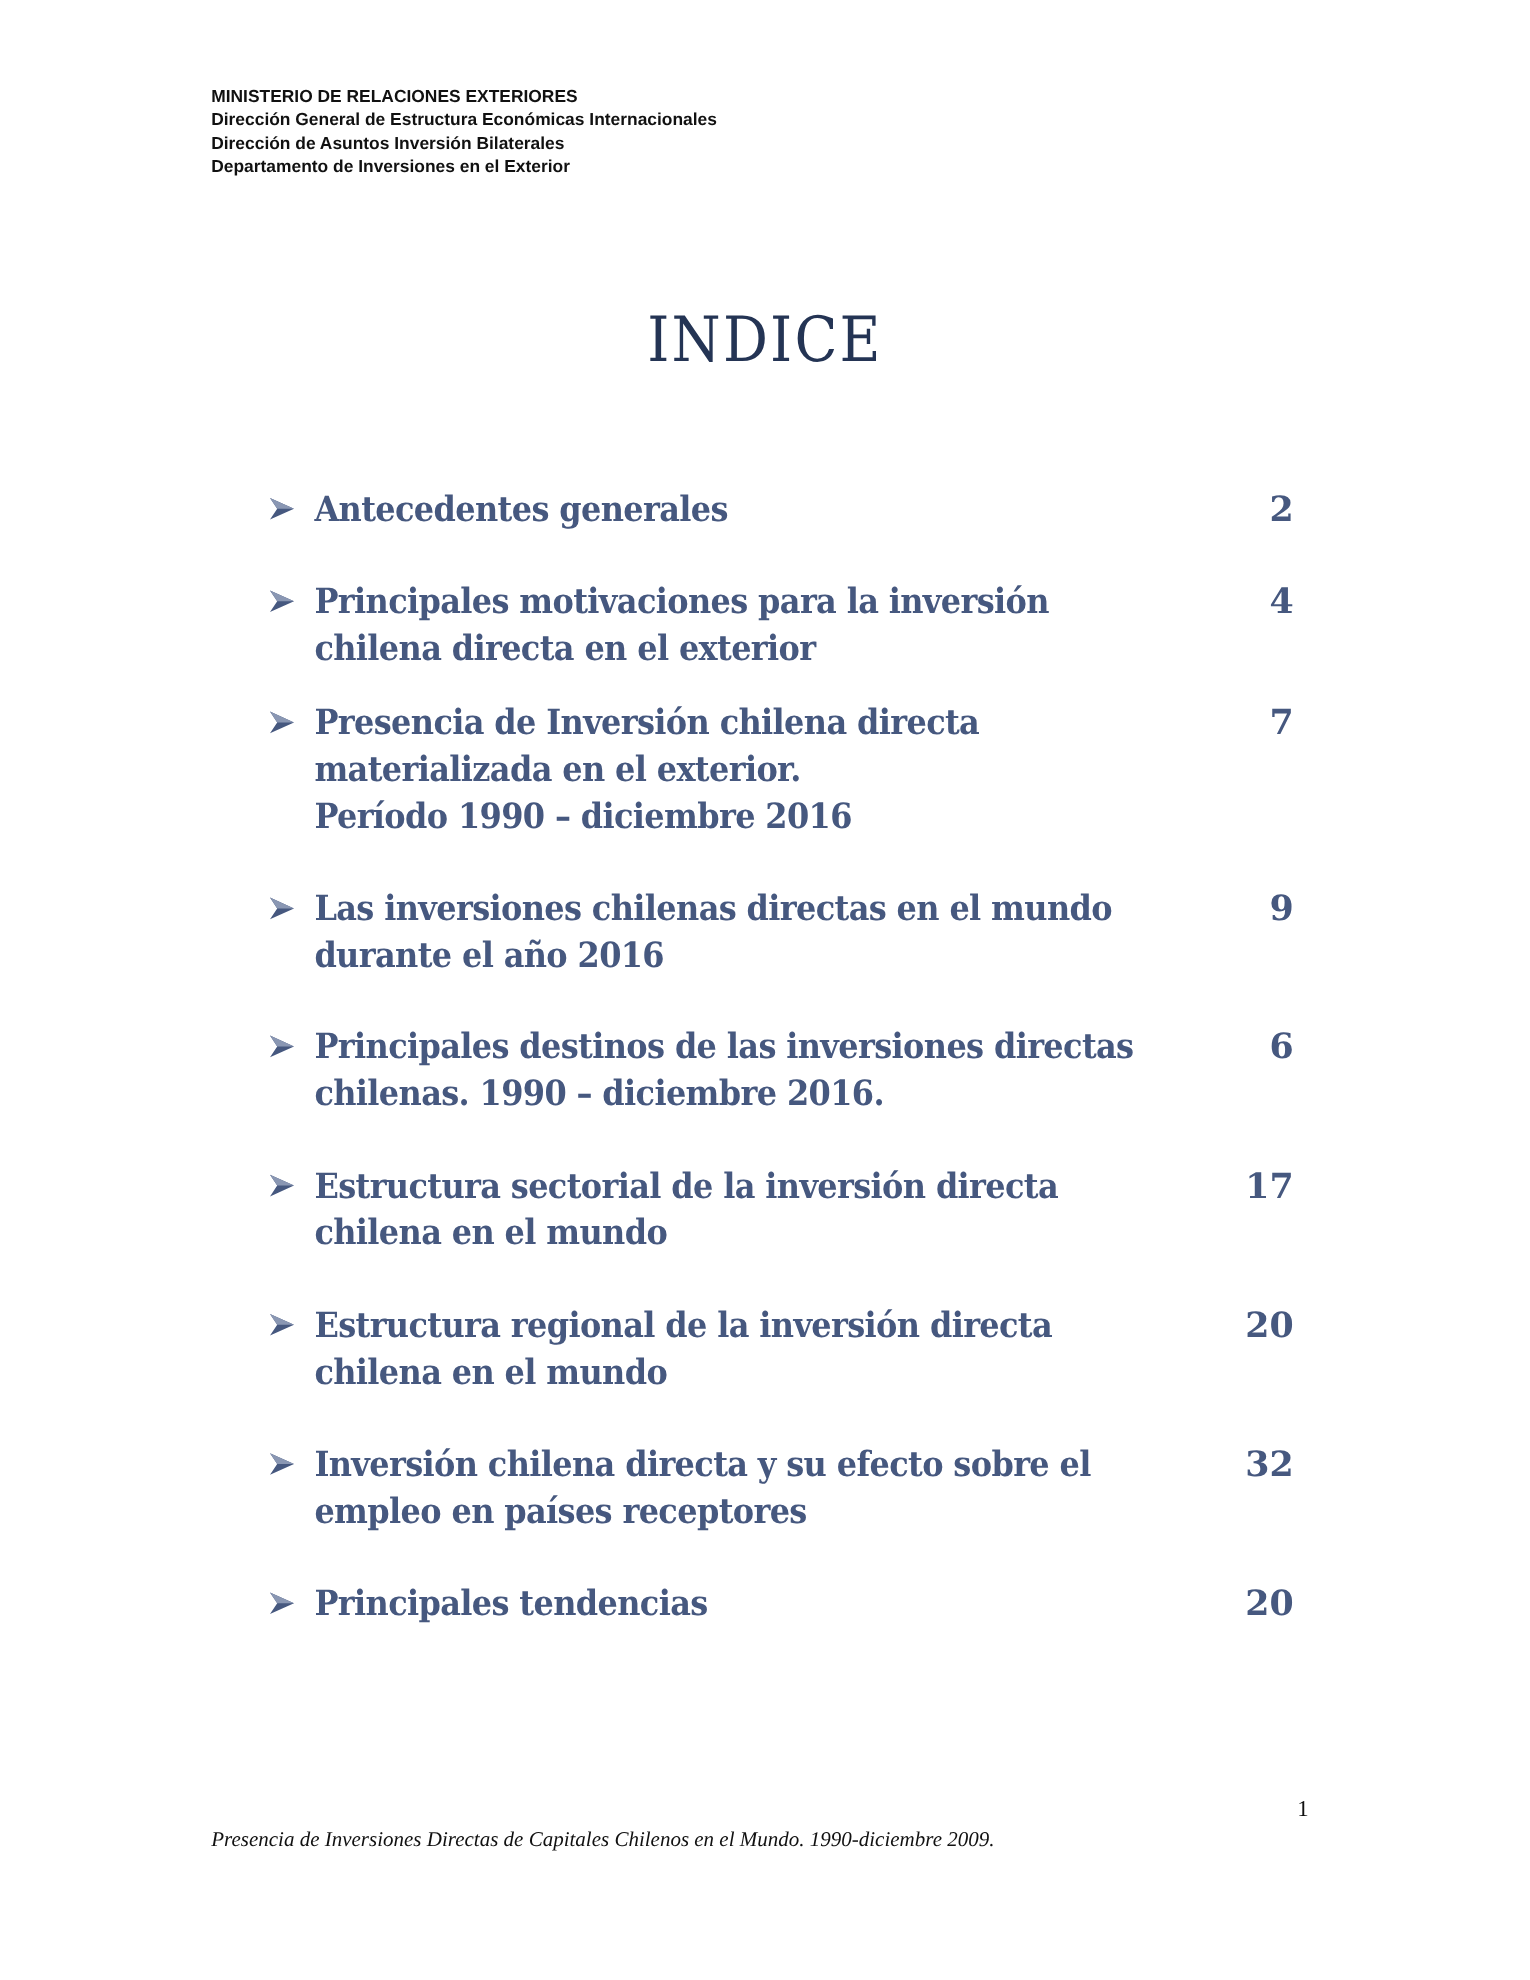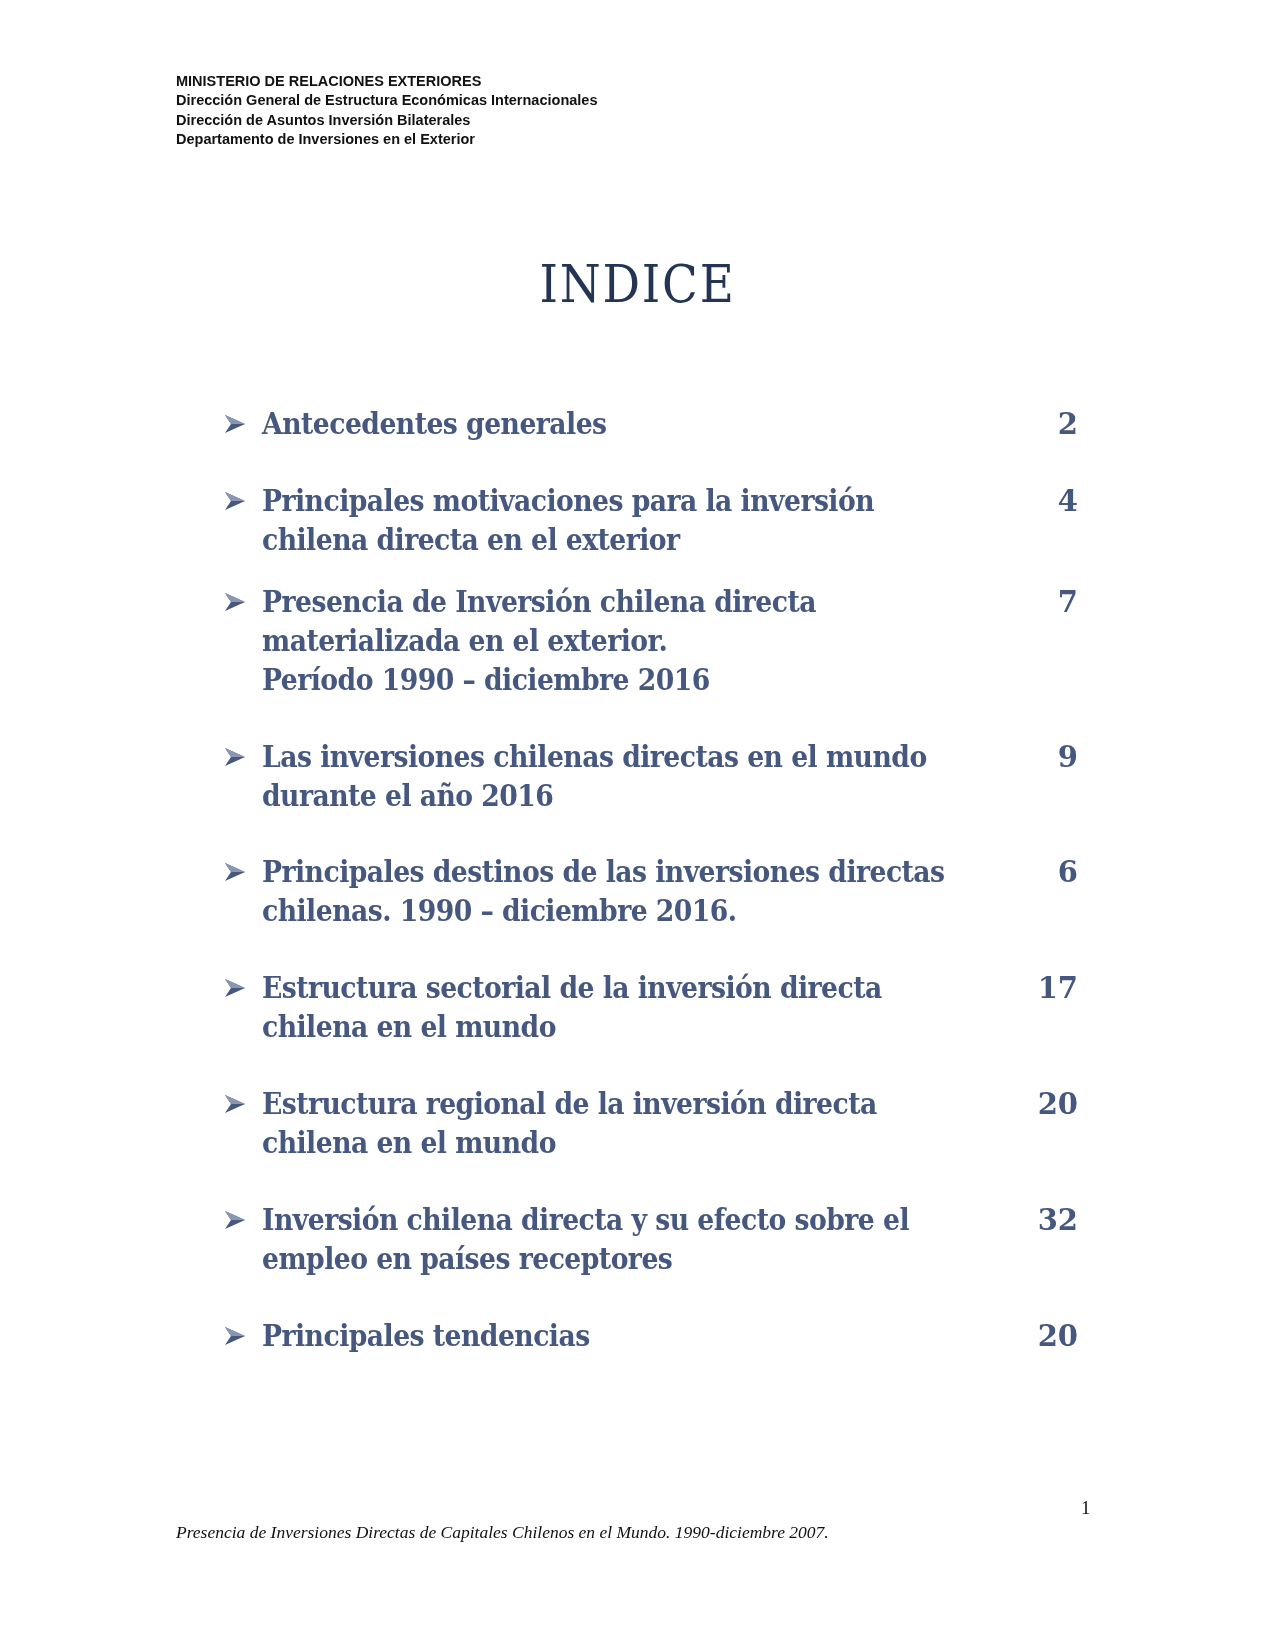--- a/index.html
+++ b/index.html
@@ -128,13 +128,13 @@
       <path d="M1 2 L21 11 L1 20 L7 11 Z" fill="#46587f"></path>
       <path d="M1 2 L21 11 L7 11 Z" fill="#8a97b3"></path>
     </svg>
   <div class="text">
     <div>Principales tendencias</div>
   </div>
   <div class="page">20</div>
 </div>
 
 <div class="pagenum">1</div>
-<div class="footer">Presencia de Inversiones Directas de Capitales Chilenos en el Mundo. 1990-diciembre 2007.</div>
+<div class="footer">Presencia de Inversiones Directas de Capitales Chilenos en el Mundo. 1990-diciembre 2009.</div>
 
 </body></html>

